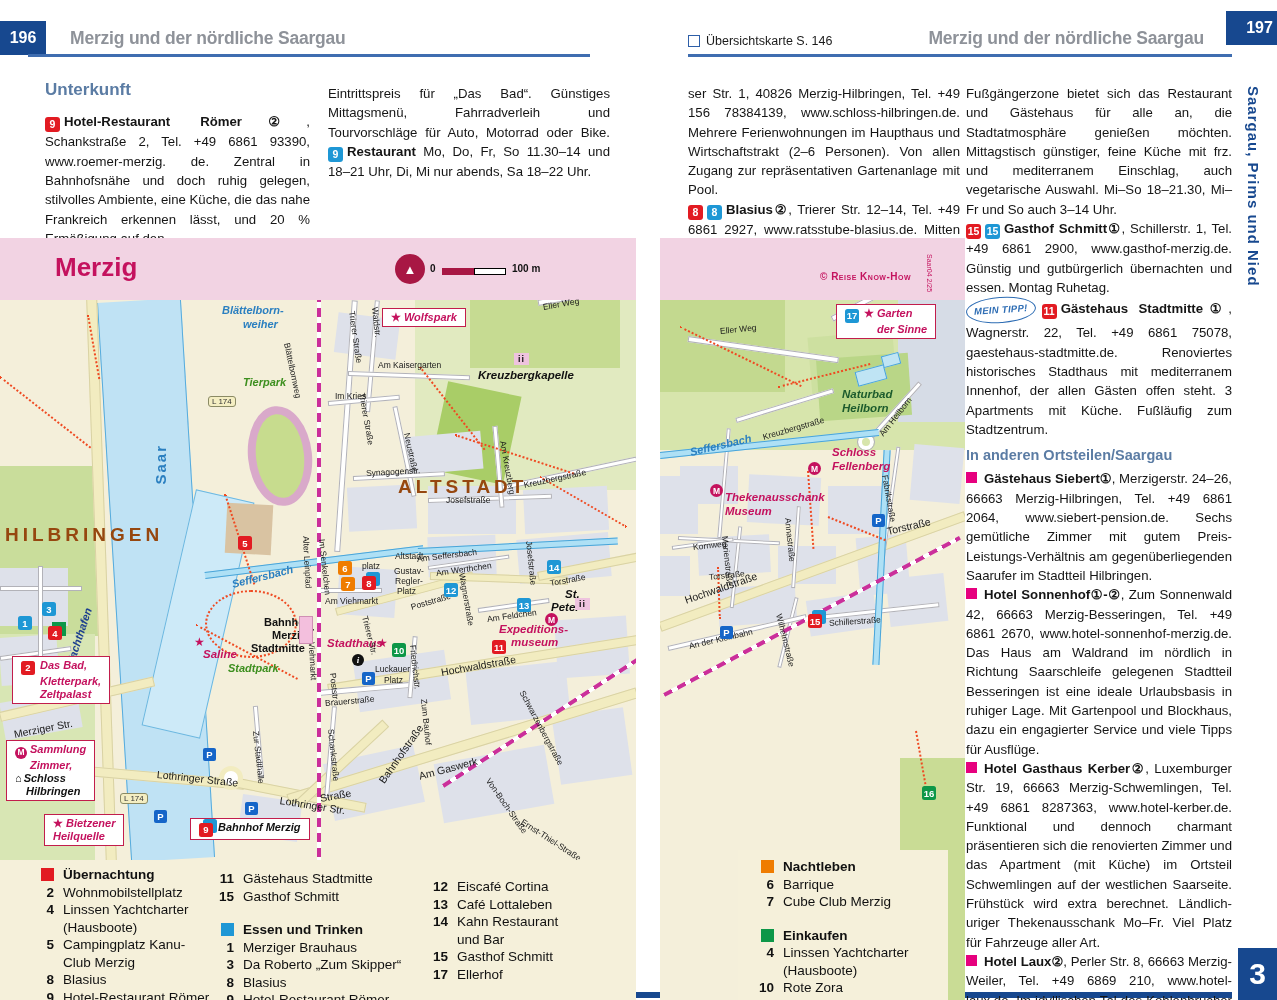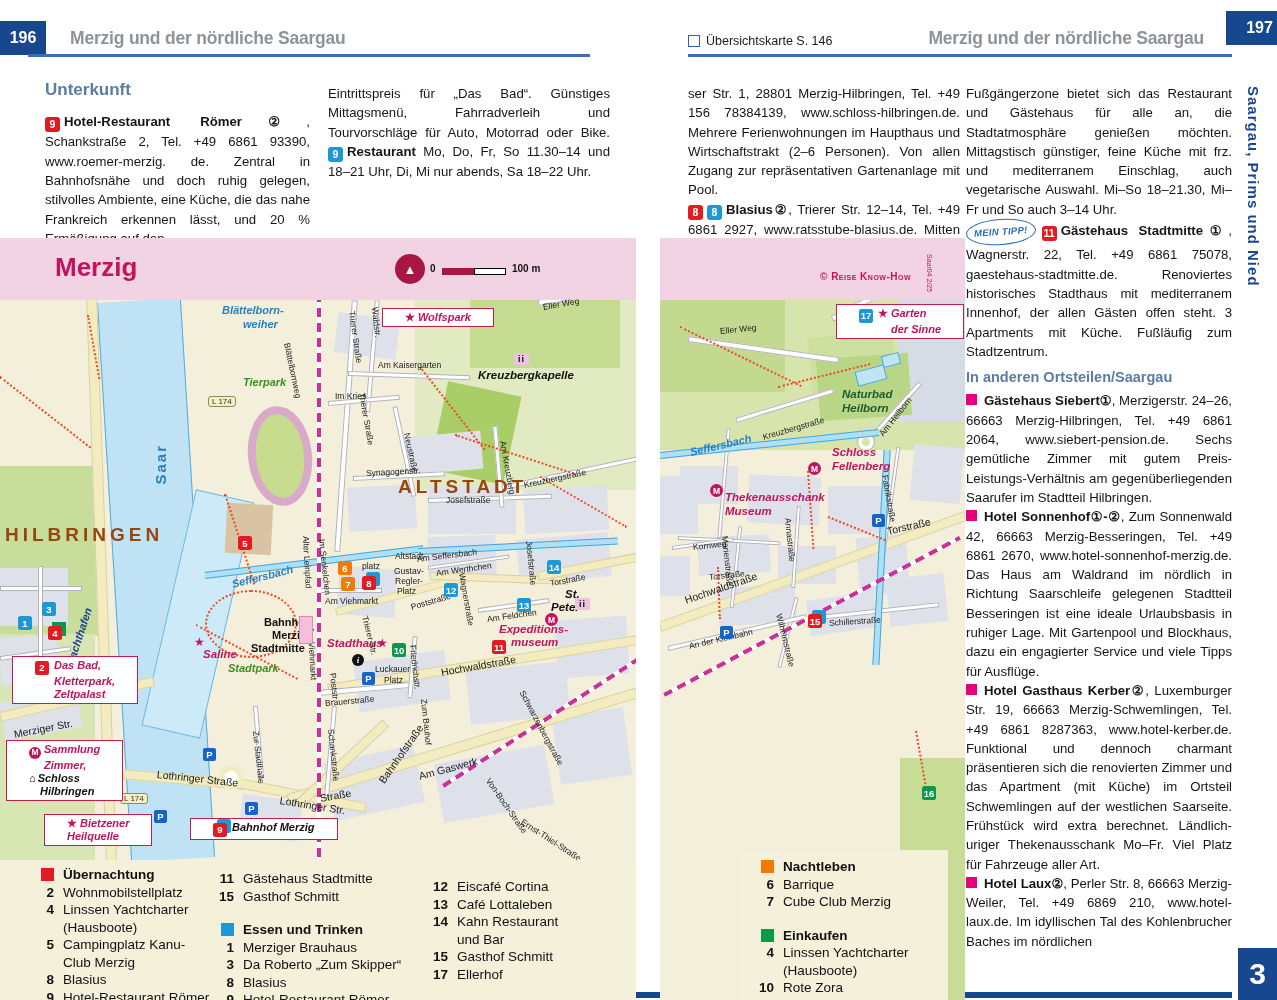--- a/index.html
+++ b/index.html
@@ -61,21 +61,21 @@
   .mb.redblue{background:#e21b22;box-shadow:4px -4px 0 #1e97d5;}
   .mk{position:absolute;z-index:6;}
   .mk-P{width:13px;height:13px;background:#1565c8;border-radius:2px;color:#fff;font-weight:bold;font-size:9.5px;display:flex;align-items:center;justify-content:center;}
   .mk-M{width:13px;height:13px;background:#c4125e;border-radius:50%;color:#fff;font-weight:bold;font-size:8.5px;display:flex;align-items:center;justify-content:center;}
   .mk-i{width:12px;height:12px;background:#111;border-radius:50%;color:#fff;font-weight:bold;font-style:italic;font-size:9px;display:flex;align-items:center;justify-content:center;font-family:"Liberation Serif",serif;}
   .mk-church{width:15px;height:12px;background:#eec3de;color:#111;font-weight:bold;font-size:9px;display:flex;align-items:center;justify-content:center;letter-spacing:1px;}
   .mk-star{color:#c4125e;font-size:12px;}
   .mk-gsq{width:14px;height:14px;background:#0d9748;}
   .mk-stn{width:12px;height:26px;background:#f3bfdd;border:1px solid #cf8fb4;}
 
-  .callout{position:absolute;background:#fff;border:1.5px solid #c21d4c;padding:2px 22px;z-index:8;white-space:nowrap;}
+  .callout{position:absolute;background:#fff;border:1.5px solid #c21d4c;padding:2px 8px;z-index:8;white-space:nowrap;}
   .co-line{font-size:11px;font-weight:bold;font-style:italic;color:#c4125e;line-height:13px;}
   .co-black{color:#111;}
   .co-star{color:#c4125e;font-style:normal;}
   .co-m{display:inline-flex;width:12px;height:12px;border-radius:50%;background:#c4125e;color:#fff;font-style:normal;font-size:8.5px;align-items:center;justify-content:center;margin-right:3px;vertical-align:-2px;}
   .co-house{color:#111;font-style:normal;margin-right:2px;}
   .co-badge{display:inline-flex;width:14px;height:14px;border-radius:2.5px;background:#e21b22;color:#fff;font-weight:bold;font-style:normal;font-size:9.5px;align-items:center;justify-content:center;margin-right:5px;vertical-align:-2px;}
   .co-badge.bluebg{background:#1e97d5;}
   .co-badge.shadowed{box-shadow:4px -4px 0 #1e97d5;}
 
   
@@ -113,25 +113,26 @@
   <div style="position:absolute;left:28px;top:992px;width:1204px;height:6px;background:#17488f"></div>
 
   <div class="col" style="left:45px;top:80px;width:265px">
       <div class="col-h">Unterkunft</div>
       <p class="para"><span class="ib badge-red">9</span><span class="rb">Hotel-Restaurant Römer②</span><span>, Schankstraße 2, Tel. +49 6861 93390, www.roemer-merzig. de. Zentral in Bahnhofsnähe und doch ruhig gelegen, stilvolles Ambiente, eine Küche, die das nahe Frankreich erkennen lässt, und 20 % Ermäßigung auf den</span></p>
     </div>
   <div class="col" style="left:328px;top:84px;width:282px">
       <p class="para"><span>Eintrittspreis für „Das Bad“. Günstiges Mittagsmenü, Fahrradverleih und Tourvorschläge für Auto, Motorrad oder Bike. </span><span class="ib badge-blue">9</span><span class="rb">Restaurant</span><span> Mo, Do, Fr, So 11.30–14 und 18–21 Uhr, Di, Mi nur abends, Sa 18–22 Uhr.</span></p>
     </div>
   <div class="col" style="left:688px;top:84px;width:272px">
-      <p class="para"><span>ser Str. 1, 28801 Merzig-Hilbringen, Tel. +49 156 78384139, www.schloss-hilbringen.de. Mehrere Ferienwohnungen im Haupthaus und Wirtschaftstrakt (2–6 Personen). Von allen Zugang zur repräsentativen Gartenanlage mit Pool.</span></p>
+      <p class="para"><span>ser Str. 1, 40826 Merzig-Hilbringen, Tel. +49 156 78384139, www.schloss-hilbringen.de. Mehrere Ferienwohnungen im Haupthaus und Wirtschaftstrakt (2–6 Personen). Von allen Zugang zur repräsentativen Gartenanlage mit Pool.</span></p>
       <p class="para"><span class="ib badge-red">8</span><span class="ib badge-blue">8</span><span class="rb">Blasius②</span><span>, Trierer Str. 12–14, Tel. +49 6861 2927, www.ratsstube-blasius.de. Mitten in der</span></p>
     </div>
   <div class="col" style="left:966px;top:84px;width:266px">
       <p class="para"><span>Fußgängerzone bietet sich das Restaurant und Gästehaus für alle an, die Stadtatmosphäre genießen möchten. Mittagstisch günstiger, feine Küche mit frz. und mediterranem Einschlag, auch vegetarische Auswahl. Mi–So 18–21.30, Mi–Fr und So auch 3–14 Uhr.</span></p>
+      <p class="para"><span class="ib badge-red">15</span><span class="ib badge-blue">15</span><span class="rb">Gasthof Schmitt①</span><span>, Schillerstr. 1, Tel. +49 6861 2900, www.gasthof-merzig.de. Günstig und gutbürgerlich übernachten und essen. Montag Ruhetag.</span></p>
       <p class="para"><span class="tipp">MEIN TIPP!</span><span class="ib badge-red">11</span><span class="rb">Gästehaus Stadtmitte①</span><span>, Wagnerstr. 22, Tel. +49 6861 75078, gaestehaus-stadtmitte.de. Renoviertes historisches Stadthaus mit mediterranem Innenhof, der allen Gästen offen steht. 3 Apartments mit Küche. Fußläufig zum Stadtzentrum.</span></p>
       <div class="col-h2">In anderen Ortsteilen/Saargau</div>
       <p class="para"><span class="sqpink"></span><span class="rb">Gästehaus Siebert①</span><span>, Merzigerstr. 24–26, 66663 Merzig-Hilbringen, Tel. +49 6861 2064, www.siebert-pension.de. Sechs gemütliche Zimmer mit gutem Preis-Leistungs-Verhältnis am gegenüberliegenden Saarufer im Stadtteil Hilbringen.</span></p>
       <p class="para"><span class="sqpink"></span><span class="rb">Hotel Sonnenhof①-②</span><span>, Zum Sonnenwald 42, 66663 Merzig-Besseringen, Tel. +49 6861 2670, www.hotel-sonnenhof-merzig.de. Das Haus am Waldrand im nördlich in Richtung Saarschleife gelegenen Stadtteil Besseringen ist eine ideale Urlaubsbasis in ruhiger Lage. Mit Gartenpool und Blockhaus, dazu ein engagierter Service und viele Tipps für Ausflüge.</span></p>
       <p class="para"><span class="sqpink"></span><span class="rb">Hotel Gasthaus Kerber②</span><span>, Luxemburger Str. 19, 66663 Merzig-Schwemlingen, Tel. +49 6861 8287363, www.hotel-kerber.de. Funktional und dennoch charmant präsentieren sich die renovierten Zimmer und das Apartment (mit Küche) im Ortsteil Schwemlingen auf der westlichen Saarseite. Frühstück wird extra berechnet. Ländlich-uriger Thekenausschank Mo–Fr. Viel Platz für Fahrzeuge aller Art.</span></p>
       <p class="para"><span class="sqpink"></span><span class="rb">Hotel Laux②</span><span>, Perler Str. 8, 66663 Merzig-Weiler, Tel. +49 6869 210, www.hotel-laux.de. Im idyllischen Tal des Kohlenbrucher Baches im nördlichen</span></p>
     </div>
 
   <div class="map" style="left:0;top:238px;width:636px;height:762px">
 

